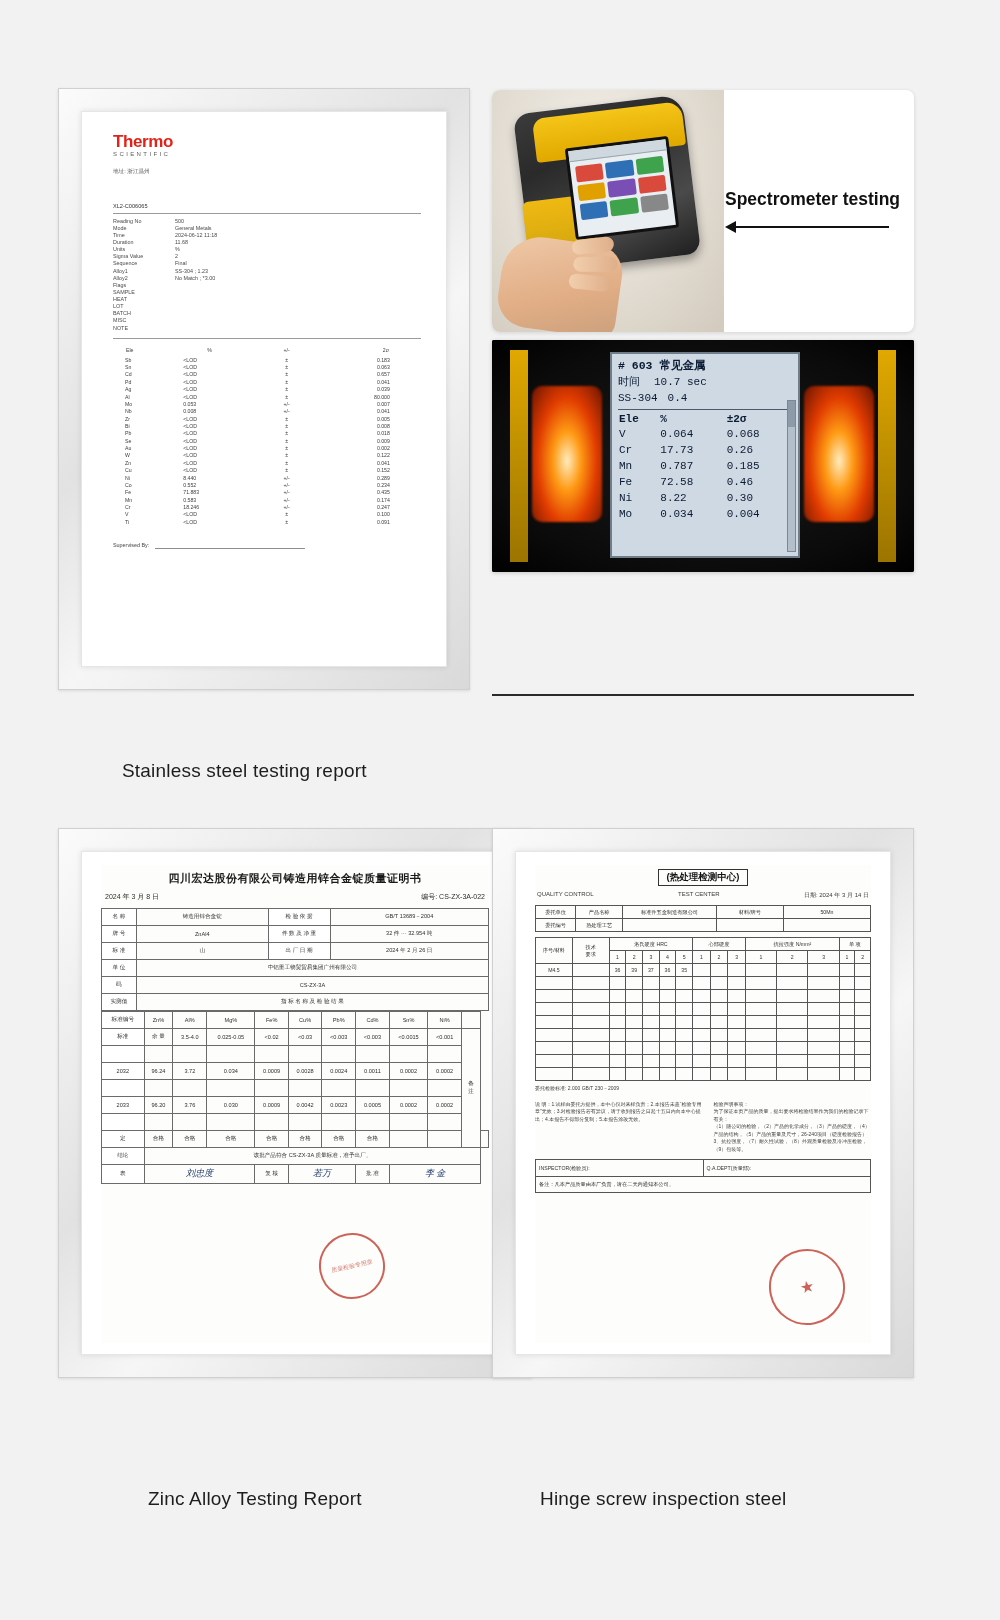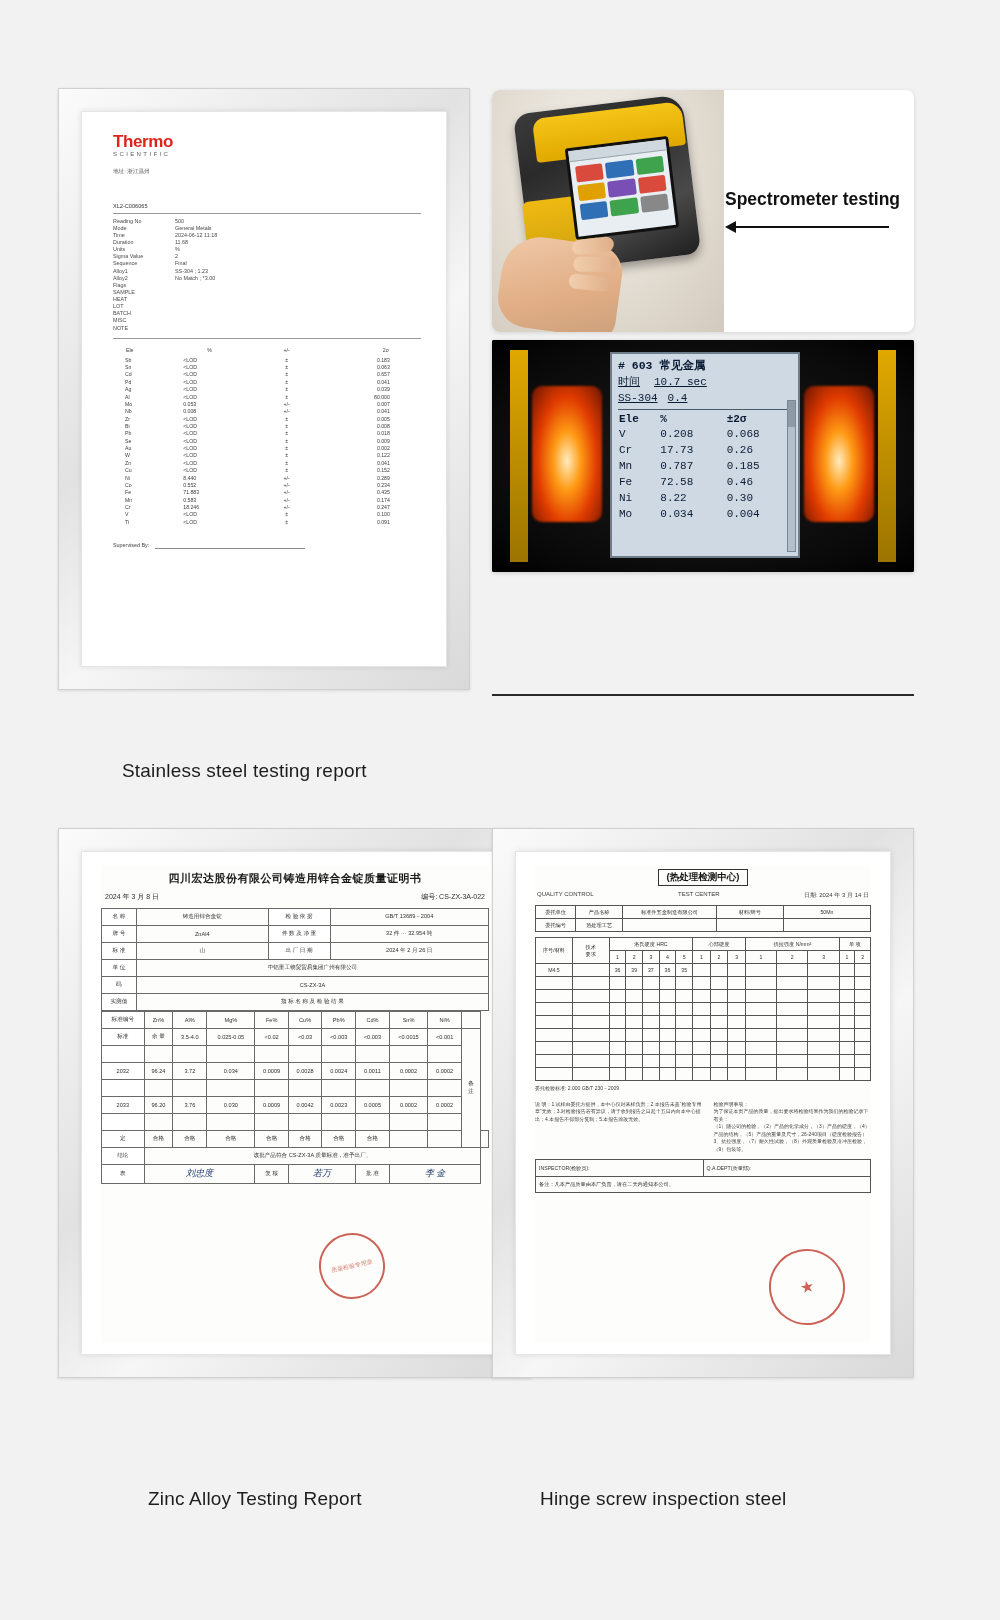--- a/index.html
+++ b/index.html
@@ -269,21 +269,21 @@
     background: #cfd9e4;
     border: 2px solid #6f7d8a;
     padding: 4px 6px;
     box-sizing: border-box;
     font-family: "Liberation Mono", monospace;
     color: #0a1b33;
     font-size: 11px;
     line-height: 1.45;
   }
   .lcd .hdr { font-weight: bold; font-size: 11.5px; }
-  .lcd .row { display: flex; text-decoration: underline; }
+  .lcd .row { display: flex; }
   .lcd table { width: 100%; border-collapse: collapse; font-size: 11px; }
   .lcd table th, .lcd table td { text-align: left; padding: 0 1px; }
   .lcd-sep { border-bottom: 1px solid #4a5a6a; margin: 2px 0; }
   .scrollbar {
     position: absolute; right: 2px; top: 46px; bottom: 4px; width: 7px;
     background: #b3bfcb; border: 1px solid #7a8795;
   }
   .scrollbar .thumb { position:absolute; top: 0; left: 0; right: 0; height: 26px; background: #8d9aa8; }
 
   .divider {
@@ -680,21 +680,21 @@
       <thead>
         <tr>
           <th>Ele</th>
           <th>%</th>
           <th>±2σ</th>
         </tr>
       </thead>
       <tbody>
         <tr>
             <td>V</td>
-            <td>0.208</td>
+            <td>0.064</td>
             <td>0.068</td>
           </tr>
         <tr>
             <td>Cr</td>
             <td>17.73</td>
             <td>0.26</td>
           </tr>
         <tr>
             <td>Mn</td>
             <td>0.787</td>

